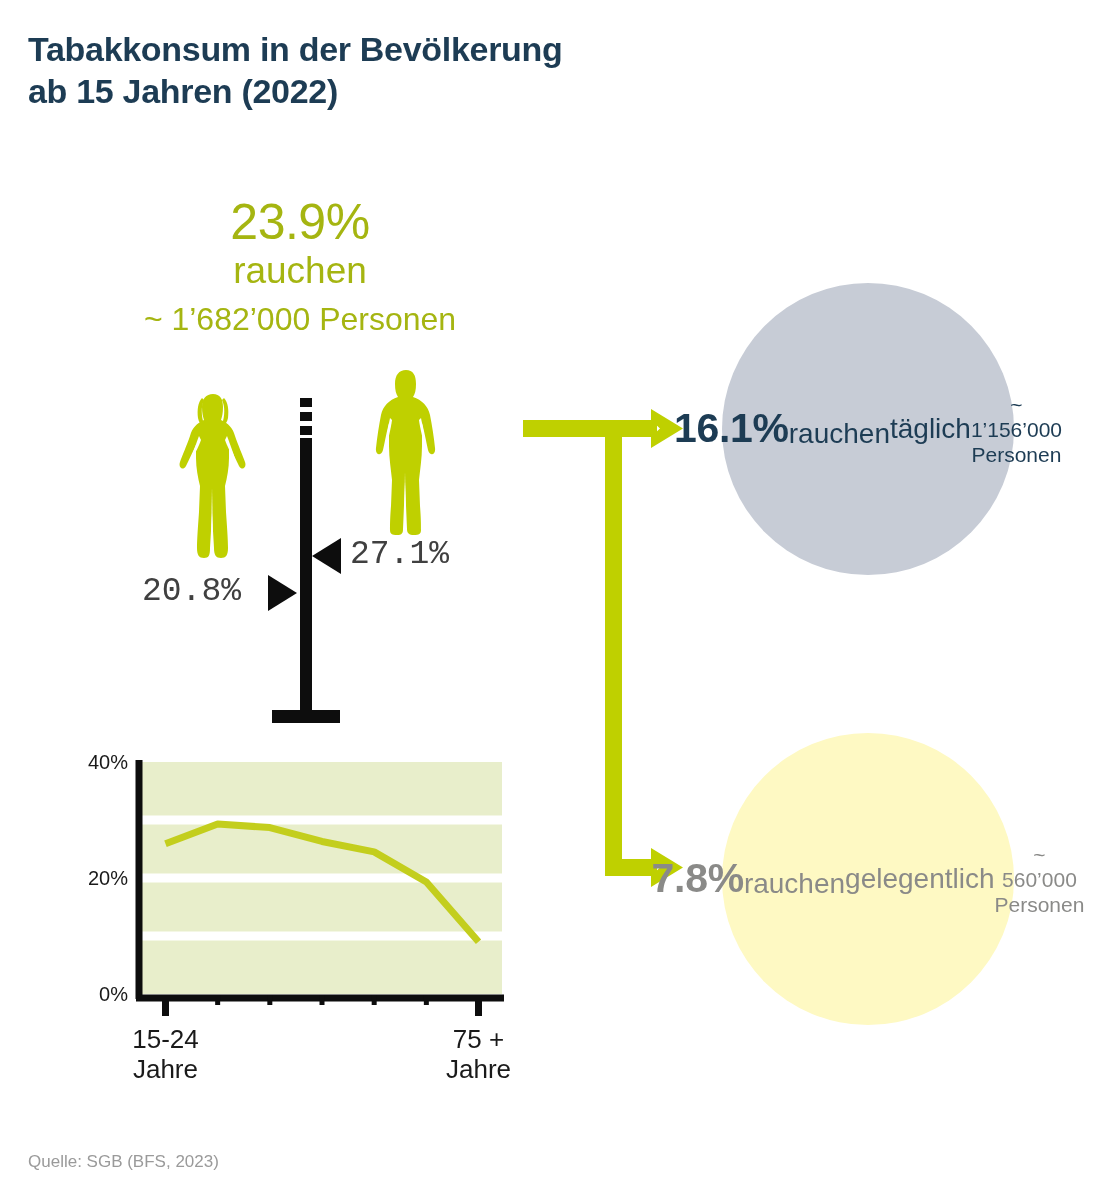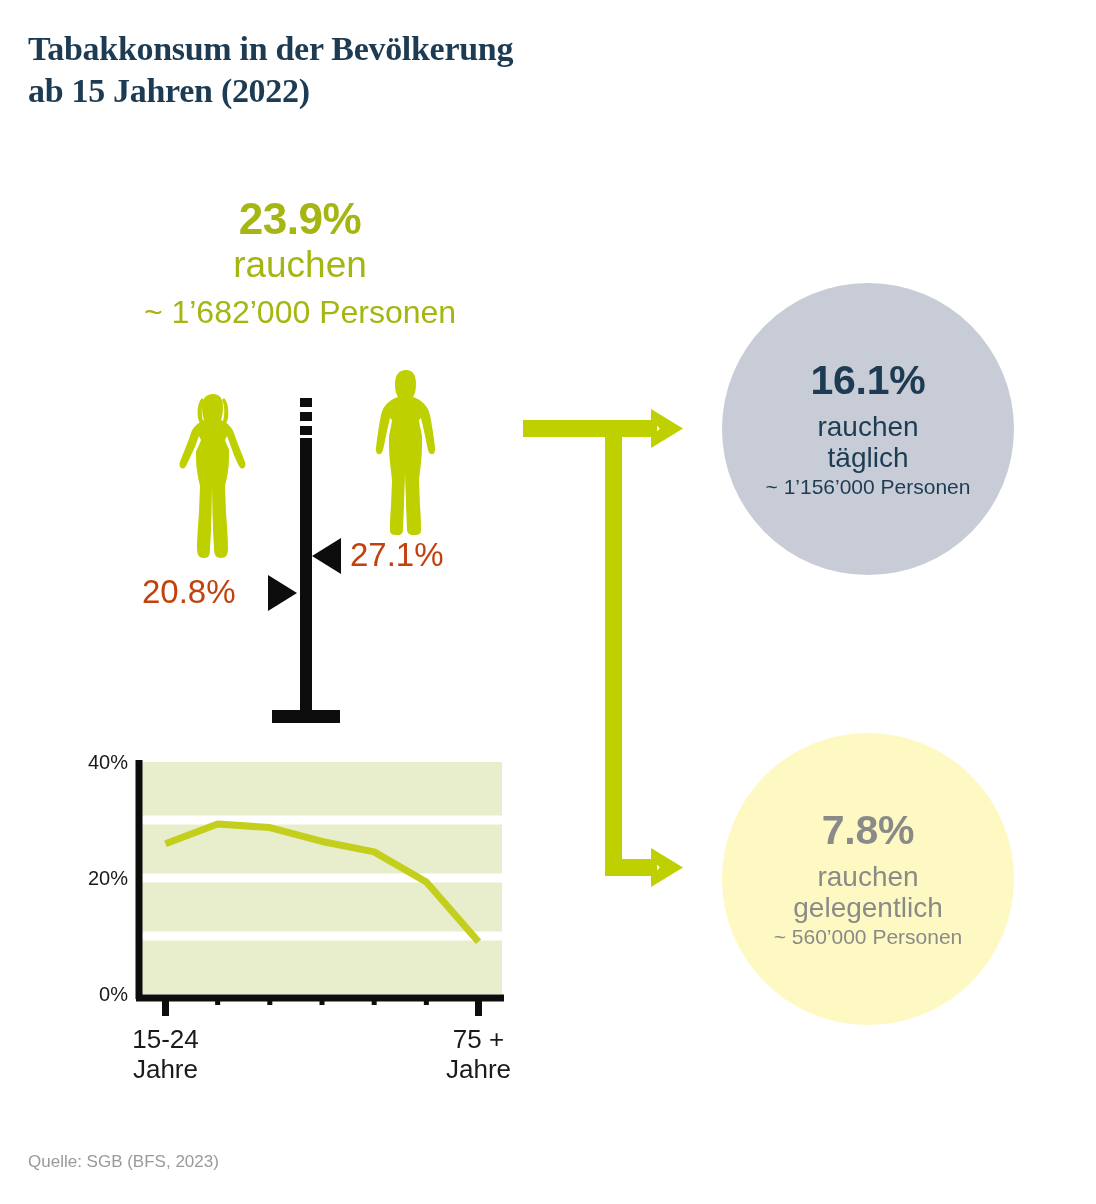--- a/index.html
+++ b/index.html
@@ -23,21 +23,20 @@
   .title {
     position: absolute;
     left: 28px;
     top: 28px;
     width: 760px;
     font-size: 34px;
     font-weight: bold;
     line-height: 1.24;
     letter-spacing: -0.3px;
     color: #1d3c54;
-    font-family: Liberation Serif, serif;
   }
   .logo {
     position: absolute;
     left: 836px;
     top: 24px;
     width: 250px;
     height: 62px;
   }
   .logo-mark {
     position: absolute;
@@ -65,22 +64,22 @@
   
   .lead {
     position: absolute;
     left: 20px;
     top: 196px;
     width: 560px;
     text-align: center;
     color: #a5b511;
   }
   .lead-pct {
-    font-size: 44px;
-    font-weight: bold;
+    font-size: 50px;
+    font-weight: normal;
     line-height: 1.06;
     letter-spacing: -0.5px;
   }
   .lead-label {
     font-size: 37px;
     line-height: 1.1;
     margin-top: 2px;
   }
   .lead-abs {
     font-size: 32px;
@@ -133,39 +132,40 @@
     border-left: 29px solid #0d0d0d;
   }
   .tri-left {
     border-top: 18px solid transparent;
     border-bottom: 18px solid transparent;
     border-right: 29px solid #0d0d0d;
   }
   .pct-label {
     position: absolute;
     font-size: 33px;
-    color: #c2410c;
+    color: #404040;
     white-space: nowrap;
+    font-family: Liberation Mono, monospace;
   }
 
   
   .arrow-svg {
     position: absolute;
     left: 505px;
     top: 395px;
     width: 200px;
     height: 510px;
   }
 
   
   .bubble {
     position: absolute;
     border-radius: 50%;
     display: flex;
-    flex-direction: column;
+    flex-direction: row;
     align-items: center;
     justify-content: center;
     text-align: center;
   }
   .bubble-daily {
     left: 722px;
     top: 283px;
     width: 292px;
     height: 292px;
     background: #c7ccd6;

